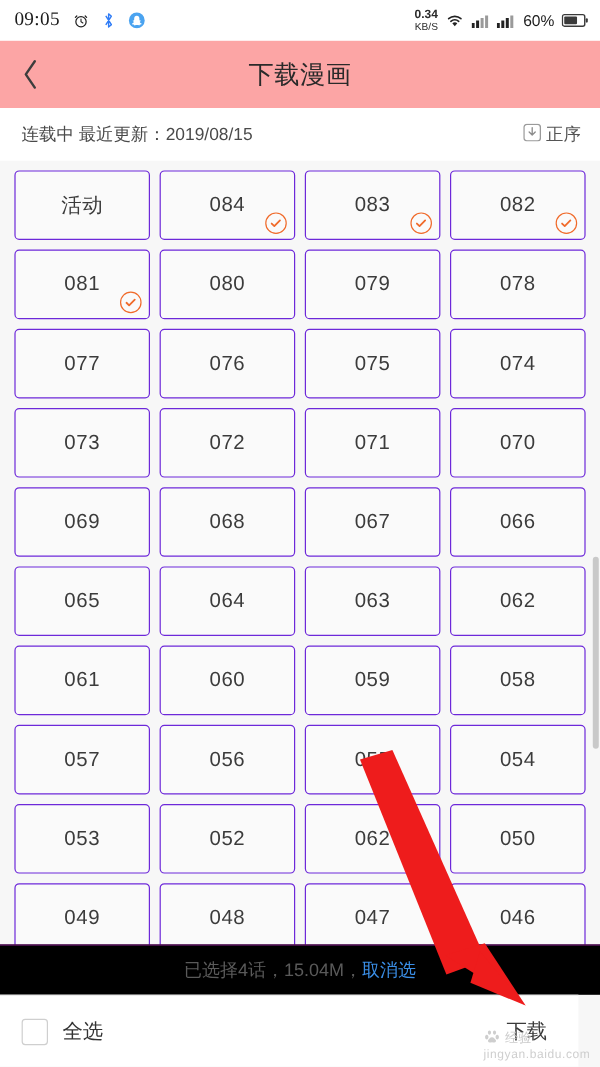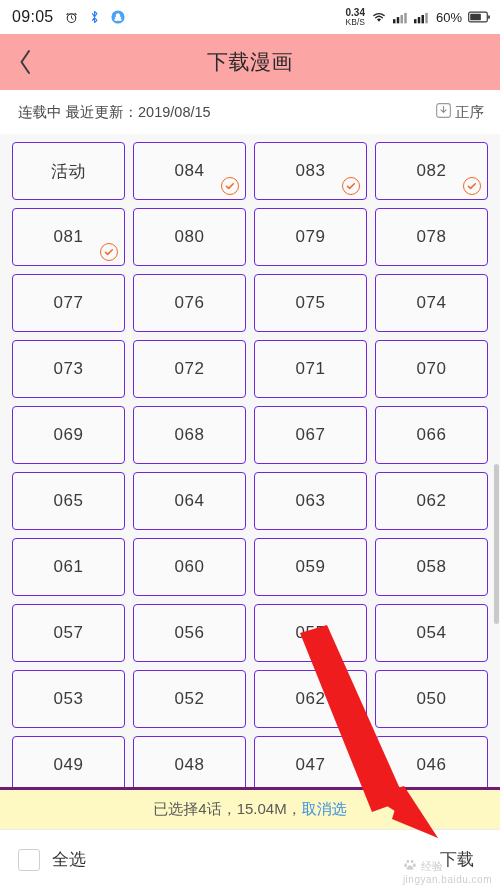--- a/index.html
+++ b/index.html
@@ -11,21 +11,21 @@
   }
   .phone { position: relative; width: 500px; height: 889px; background: #f7f7f7; }
 
   
   .statusbar {
     height: 34px; background: #ffffff;
     display: flex; align-items: center;
     padding: 0 10px 0 12px;
     font-size: 15px; color: #222;
   }
-  .sb-left { display: flex; align-items: center; gap: 11px; }
+  .sb-left { display: flex; align-items: center; gap: 11px; font-family: Liberation Serif, serif; }
   .sb-clock { font-size: 16px; letter-spacing: .3px; color: #1b1b1b; }
   .sb-right { margin-left: auto; display: flex; align-items: center; gap: 6px; }
   .ico { display: inline-block; line-height: 1; }
   .ico svg { display: block; }
   .kbs { text-align: right; line-height: 1.0; font-size: 9px; color: #2b2b2b; }
   .kbs .n { font-size: 10px; font-weight: bold; display: block; }
   .kbs .u { font-size: 8.5px; display: block; }
   .battery-txt { font-size: 13px; color: #1b1b1b; margin-left: 1px; }
 
   
@@ -81,28 +81,28 @@
   
   .scrollbar {
     position: absolute; right: 1px; top: 330px;
     width: 5px; height: 160px; border-radius: 3px;
     background: #c9c9c9;
   }
 
   
   .selinfo {
     position: absolute; left: 0; right: 0; bottom: 60px;
-    height: 42px; background: #fef9c3;
-    border-top: 3px solid #701a75;
+    height: 42px; background: #000000;
+    border-top: 1px solid #701a75;
     display: flex; align-items: center; justify-content: center;
     font-size: 15px; color: #5a5a5a;
   }
   .selinfo .link { color: #3a8ee6; }
   .bottombar {
-    position: absolute; left: 0; right: 0; bottom: 0;
+    position: absolute; left: 0; right: 18px; bottom: 0;
     height: 60px; background: #ffffff;
     border-top: 1px solid #ececec;
     display: flex; align-items: center; padding: 0 18px;
   }
   .selectall { display: flex; align-items: center; gap: 12px; font-size: 17px; color: #333; }
   .box {
     width: 22px; height: 22px; border: 1.6px solid #cfcfcf; border-radius: 3px; background: #fff;
   }
   .dl-btn {
     margin-left: auto; font-size: 17px; color: #3a3a3a; padding-right: 8px;

